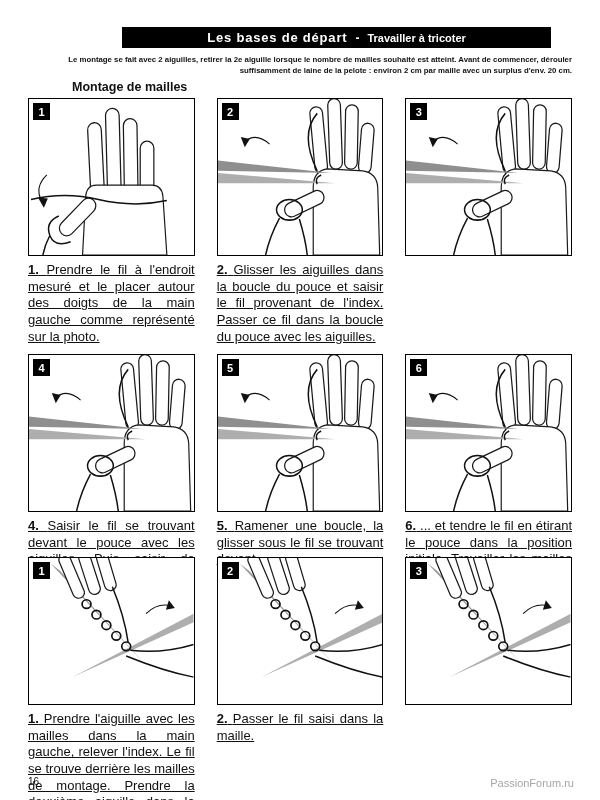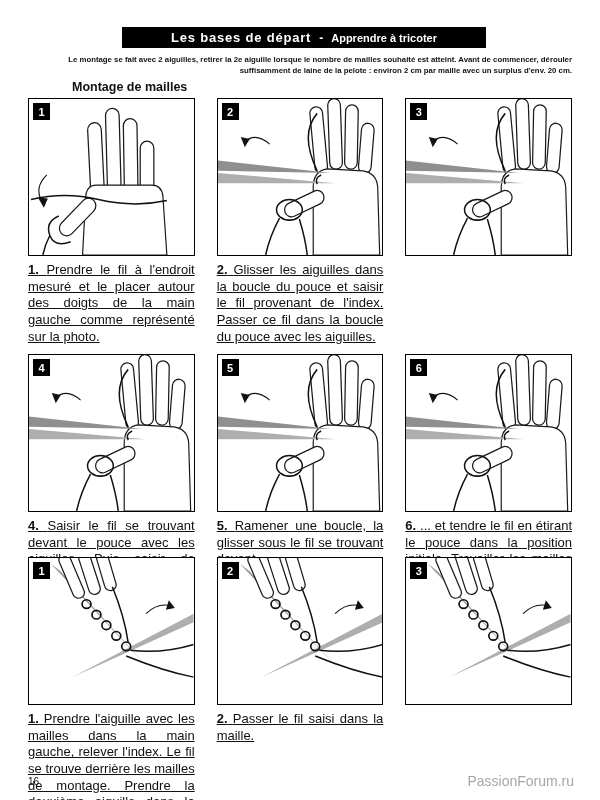--- a/index.html
+++ b/index.html
@@ -1,20 +1,20 @@
 <!DOCTYPE html>
 <html><head>
 <meta charset="utf-8">
 <style>
   * { margin:0; padding:0; box-sizing:border-box; }
   html,body { background:#ffffff; }
   body { font-family:"Liberation Sans", sans-serif; color:#111; }
   .page { position:relative; width:600px; height:800px; background:#fff; margin:0 auto; overflow:hidden; }
 
-  .header-bar { position:absolute; left:122px; top:27px; width:364px; height:21px;
+  .header-bar { position:absolute; left:122px; top:27px; width:429px; height:21px;
     background:#000; color:#fff; display:flex; align-items:center; justify-content:center; gap:8px; }
   .h-title { font-weight:bold; font-size:13px; letter-spacing:0.8px; white-space:nowrap; }
   .h-sep   { font-weight:bold; font-size:12px; }
   .h-sub   { font-weight:bold; font-size:11px; white-space:nowrap; }
 
   .intro { position:absolute; left:28px; top:55px; width:544px;
     font-size:7.8px; font-weight:bold; text-align:right; line-height:1.35; }
 
   .section-heading { position:absolute; left:28px; font-size:12.5px; font-weight:bold; }
   .heading-1 { top:80px;padding-left:44px; }
@@ -29,21 +29,21 @@
   .panel { position:relative; border:1px solid #000; background:#fff; height:158px; overflow:hidden; }
   .grid-2 .panel { height:148px; }
   .badge { position:absolute; top:4px; left:4px; width:17px; height:17px; background:#000;
     color:#fff; font-size:11px; font-weight:bold; display:flex; align-items:center; justify-content:center; z-index:2; }
   .ill { width:100%; height:100%; display:block; }
 
   .caption { margin-top:6px; font-size:13px; line-height:1.28; text-align:justify;text-decoration:underline; }
   .caption b { font-weight:bold; }
 
   .page-num { position:absolute; left:28px; bottom:13px; font-size:10px; color:#111; }
-  .watermark { position:absolute; right:26px; bottom:11px; font-size:14px; color:#a6a6a6; }
+  .watermark { position:absolute; right:26px; bottom:11px; font-size:11px; color:#a6a6a6; }
 </style>
 </head>
 <body>
 
 <svg width="0" height="0" style="position:absolute" aria-hidden="true">
   <defs>
 
     <symbol id="ill-a" viewBox="0 0 166 152">
       <g stroke="#1a1a1a" stroke-linecap="round" fill="none">
         <path d="M69,88 L66,30 M86,88 L84,16 M103,88 L102,26 M119,90 L119,48" stroke-width="15"></path>
@@ -105,21 +105,21 @@
       <polygon points="141,44 147,52 138,54" fill="#111"></polygon>
     </symbol>
   </defs>
 </svg>
 
 <div class="page">
 
   <div class="header-bar">
     <span class="h-title">Les bases de départ</span>
     <span class="h-sep">-</span>
-    <span class="h-sub">Apprendre à tricoter</span>
+    <span class="h-sub">Travailler à tricoter</span>
   </div>
 
   <p class="intro">Le montage se fait avec 2 aiguilles, retirer la 2e aiguille lorsque le nombre de mailles souhaité est atteint. Avant de commencer, dérouler suffisamment de laine de la pelote : environ 2 cm par maille avec un surplus d'env. 20 cm.</p>
 
   <h2 class="section-heading heading-1">Montage de mailles</h2>
 
   <div class="grid grid-1">
 
     <figure class="step">
       <div class="panel">

